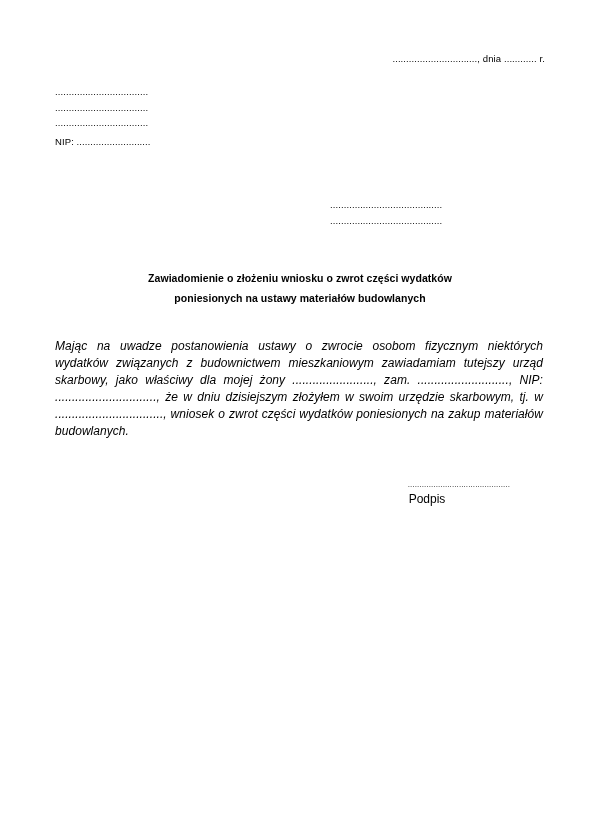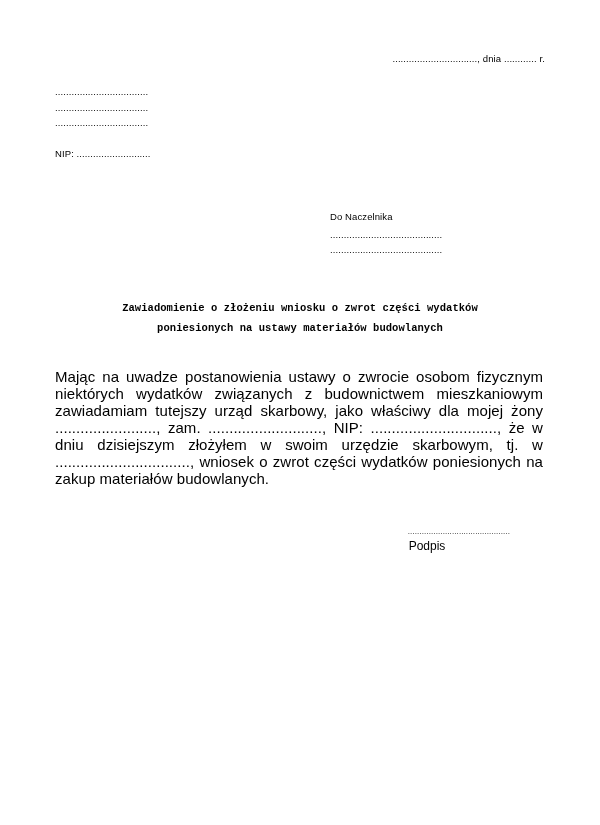--- a/index.html
+++ b/index.html
@@ -49,21 +49,21 @@
   .sender {
     font-size: 9.5px;
     line-height: 15.5px;
     letter-spacing: 0.1px;
     width: 240px;
   }
   .sender div {
     white-space: nowrap;
   }
   .sender .nip {
-    margin-top: 15px;
+    margin-top: 3px;
   }
 
   
   .recipient {
     margin-top: 48px;
     margin-left: 275px;
     font-size: 9.5px;
     line-height: 15.5px;
     letter-spacing: 0.1px;
   }
@@ -73,34 +73,34 @@
 
   
   .title {
     margin-top: 40px;
     text-align: center;
     font-size: 10.5px;
     font-weight: bold;
     line-height: 20px;
     letter-spacing: 0.05px;
     padding: 0 22px;
-    font-family: Liberation Mono, monospace;
   }
   .title .line2 {
     display: block;
   }
 
   
   .body-text {
     margin-top: 30px;
-    font-size: 15px;
+    font-size: 12px;
     line-height: 17px;
     text-align: justify;
     letter-spacing: 0.05px;
     padding-right: 2px;
+    font-style: italic;
   }
 
   
   .signature {
     margin-top: 40px;
     text-align: right;
     padding-right: 35px;
   }
   .signature .sig-dots {
     font-size: 8px;
@@ -128,21 +128,20 @@
       <div class="date-line">..............................., dnia ............ r.</div>
 
       <div class="sender">
         <div>..................................</div>
         <div>..................................</div>
         <div>..................................</div>
         <div class="nip">NIP: ...........................</div>
       </div>
 
       <div class="recipient">
-        <div class="to-label">Do Naczelnika</div>
         <div>.........................................</div>
         <div>.........................................</div>
       </div>
 
       <div class="title">
         <span class="line1">Zawiadomienie o złożeniu wniosku o zwrot części wydatków</span>
         <span class="line2">poniesionych na ustawy materiałów budowlanych</span>
       </div>
 
       <div class="body-text">Mając na uwadze postanowienia ustawy o zwrocie osobom fizycznym niektórych wydatków związanych z budownictwem mieszkaniowym zawiadamiam tutejszy urząd skarbowy, jako właściwy dla mojej żony ........................, zam. ..........................., NIP: ..............................,  że w dniu dzisiejszym złożyłem w swoim urzędzie skarbowym, tj. w ................................, wniosek o zwrot części wydatków poniesionych na zakup materiałów budowlanych.</div>

